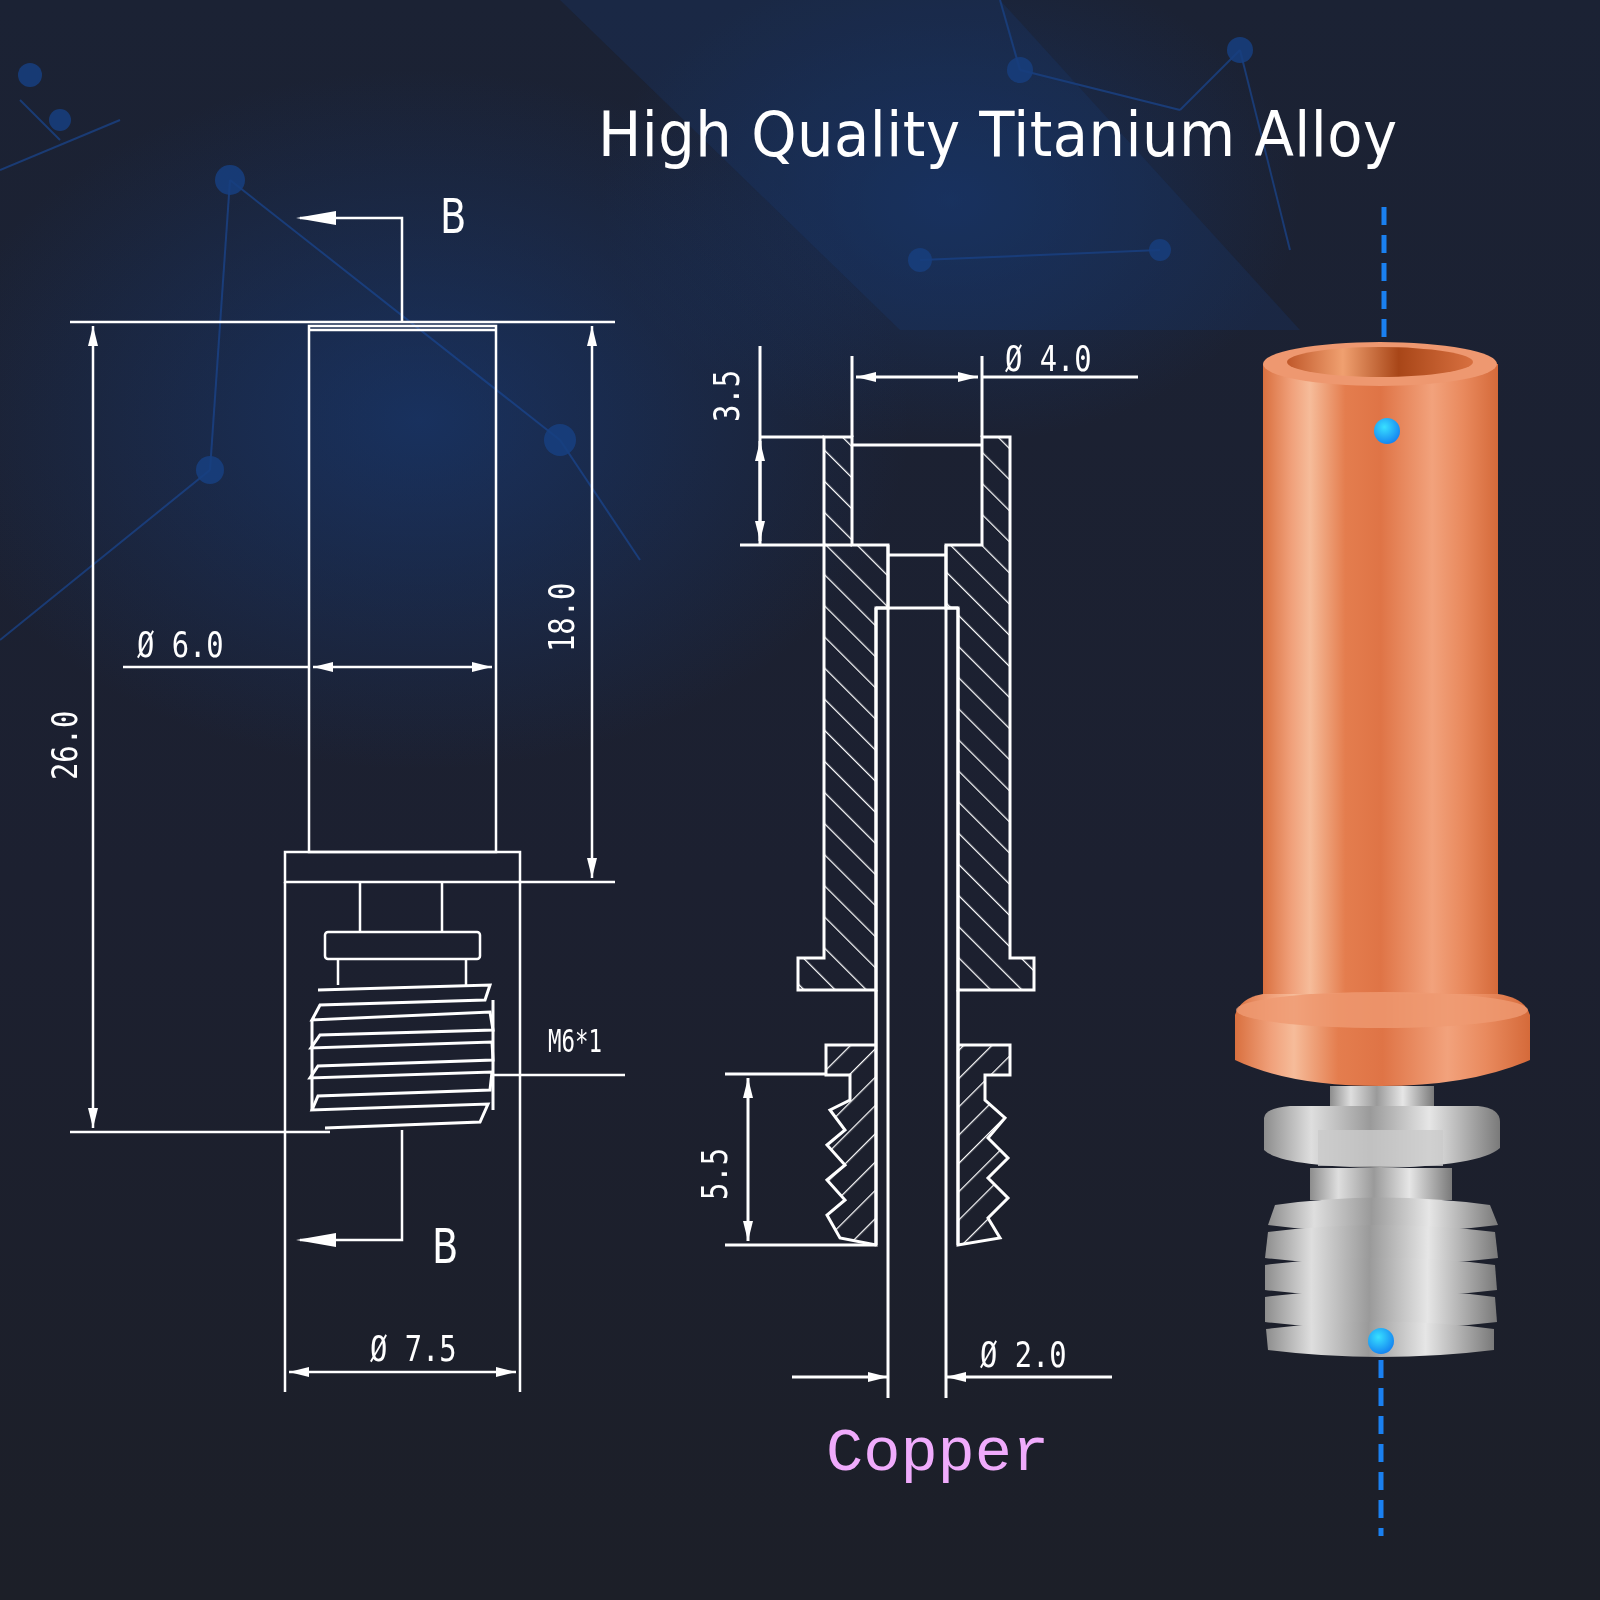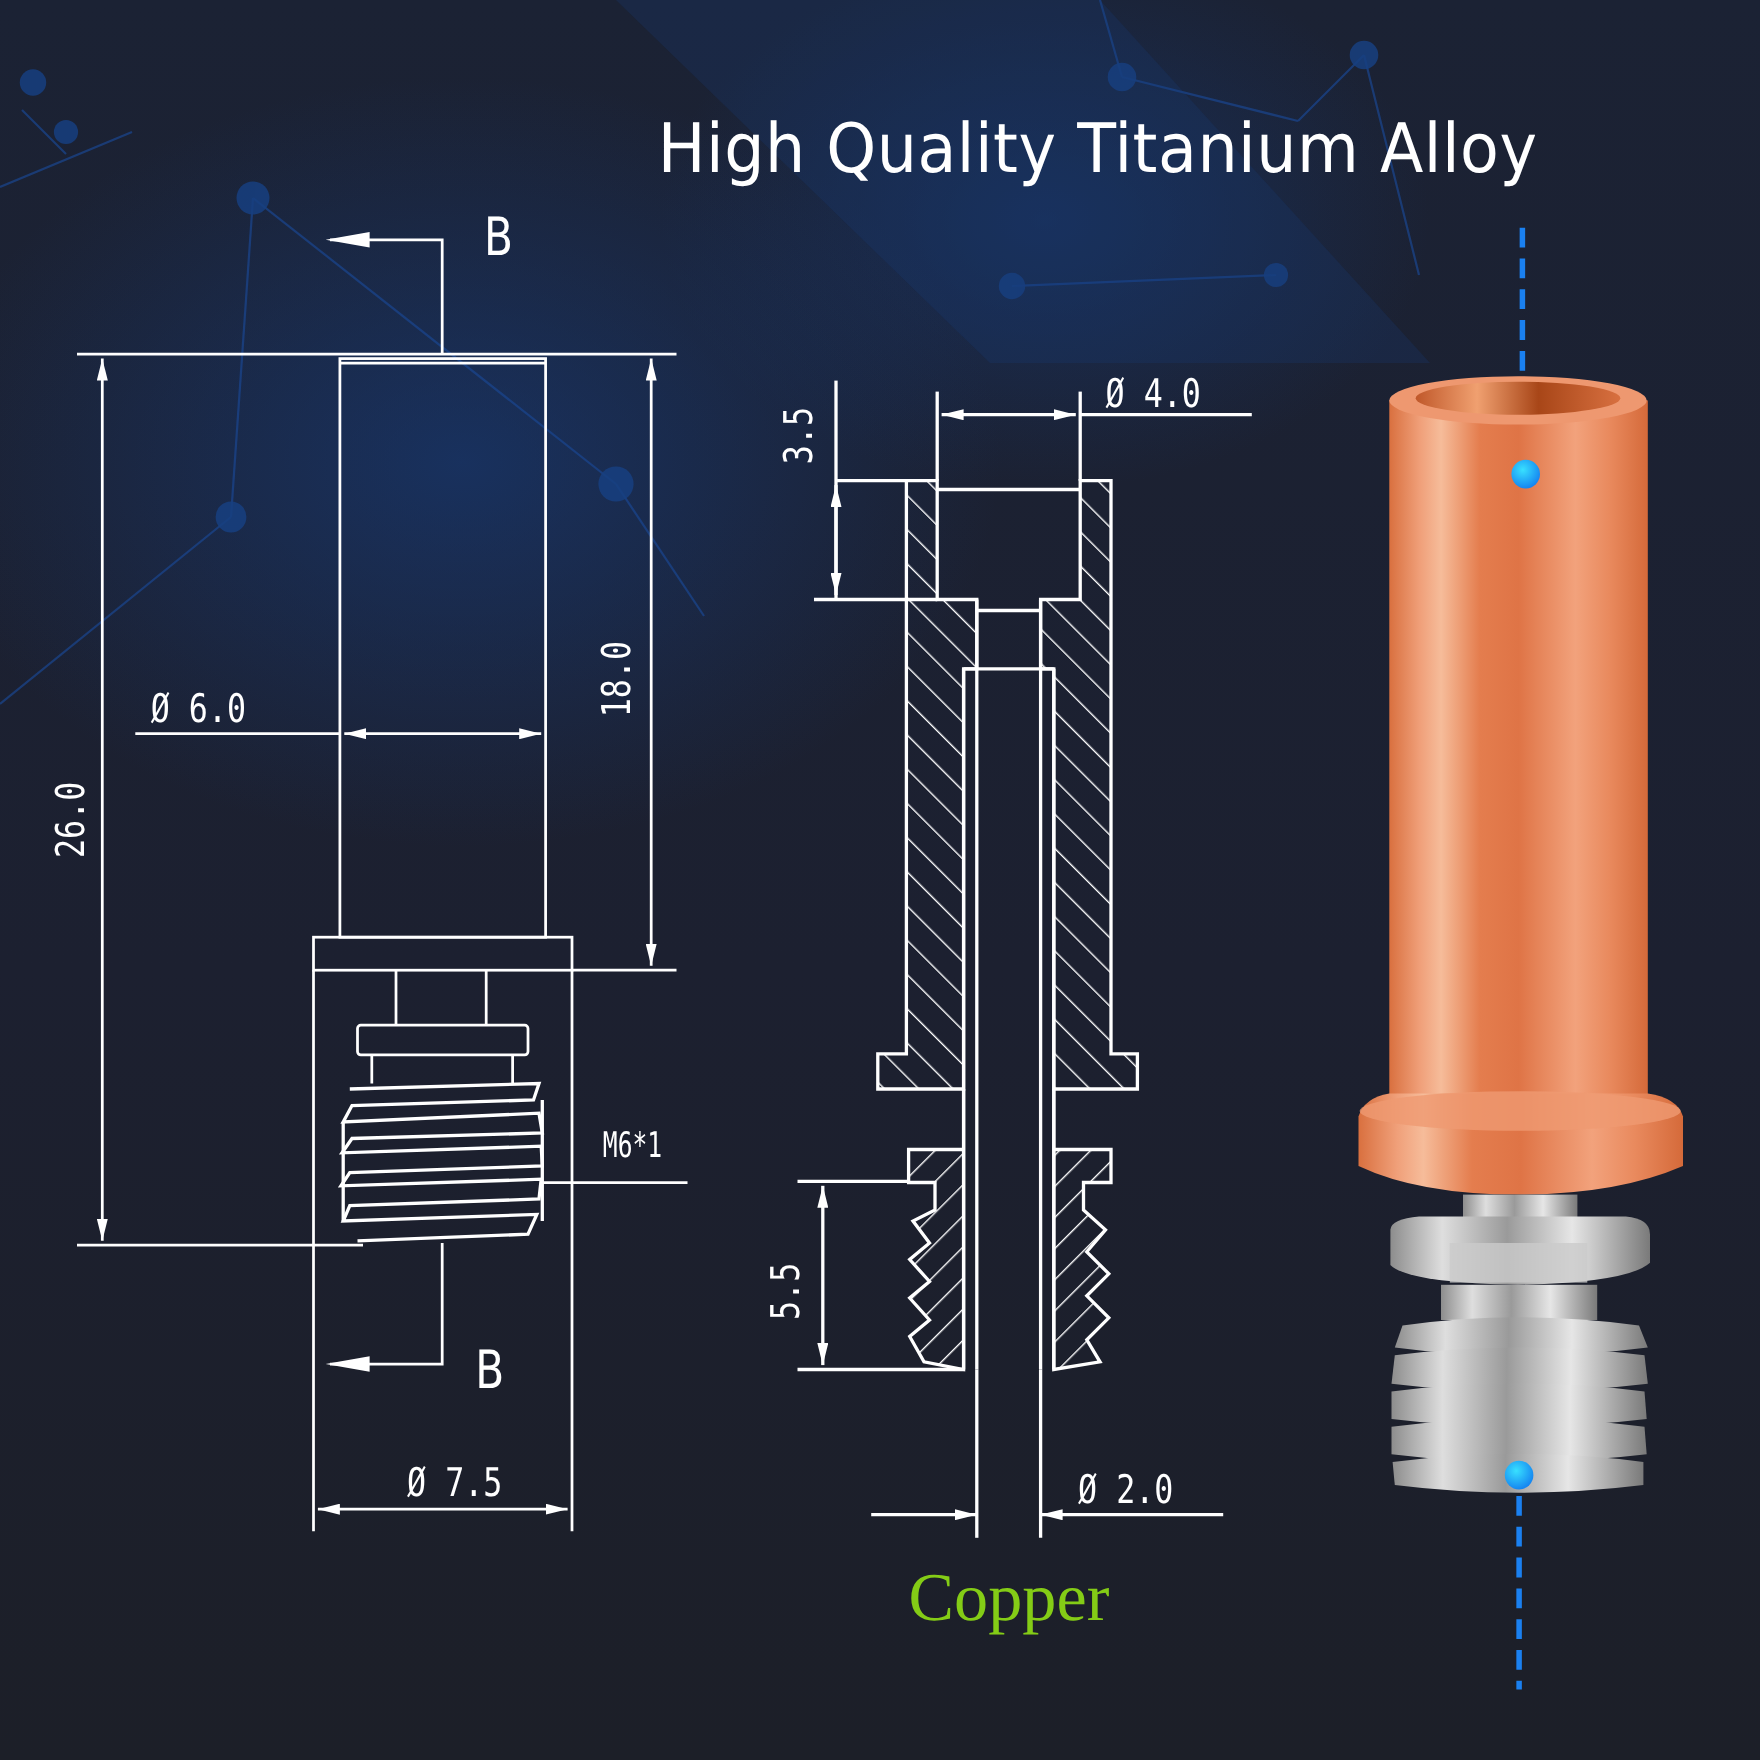--- a/index.html
+++ b/index.html
@@ -20,22 +20,22 @@
     .drawing { position: absolute; inset: 0; }
     .title {
       position: absolute; left: 598px; top: 98px;
       font-size: 62px; color: #ffffff; letter-spacing: 0.5px;
       font-family: "DejaVu Sans", sans-serif; font-weight: normal;
       transform: scaleX(0.93); transform-origin: left top;
       white-space: nowrap;
     }
     .copper-label {
       position: absolute; left: 826px; top: 1418px;
-      font-size: 62px; color: #84cc16;
-      font-family: Liberation Serif, serif;
+      font-size: 62px; color: #f0abfc;
+      font-family: Liberation Mono, monospace;
       white-space: nowrap;
     }
     .dim {
       position: absolute; color: #ffffff;
       font-family: "DejaVu Sans Mono", monospace;
       font-size: 36px; white-space: nowrap;
       transform: scaleX(0.8); transform-origin: left center;
     }
     .dim.vert { transform: rotate(-90deg) scaleX(0.8); transform-origin: left top; }
     .sec {

